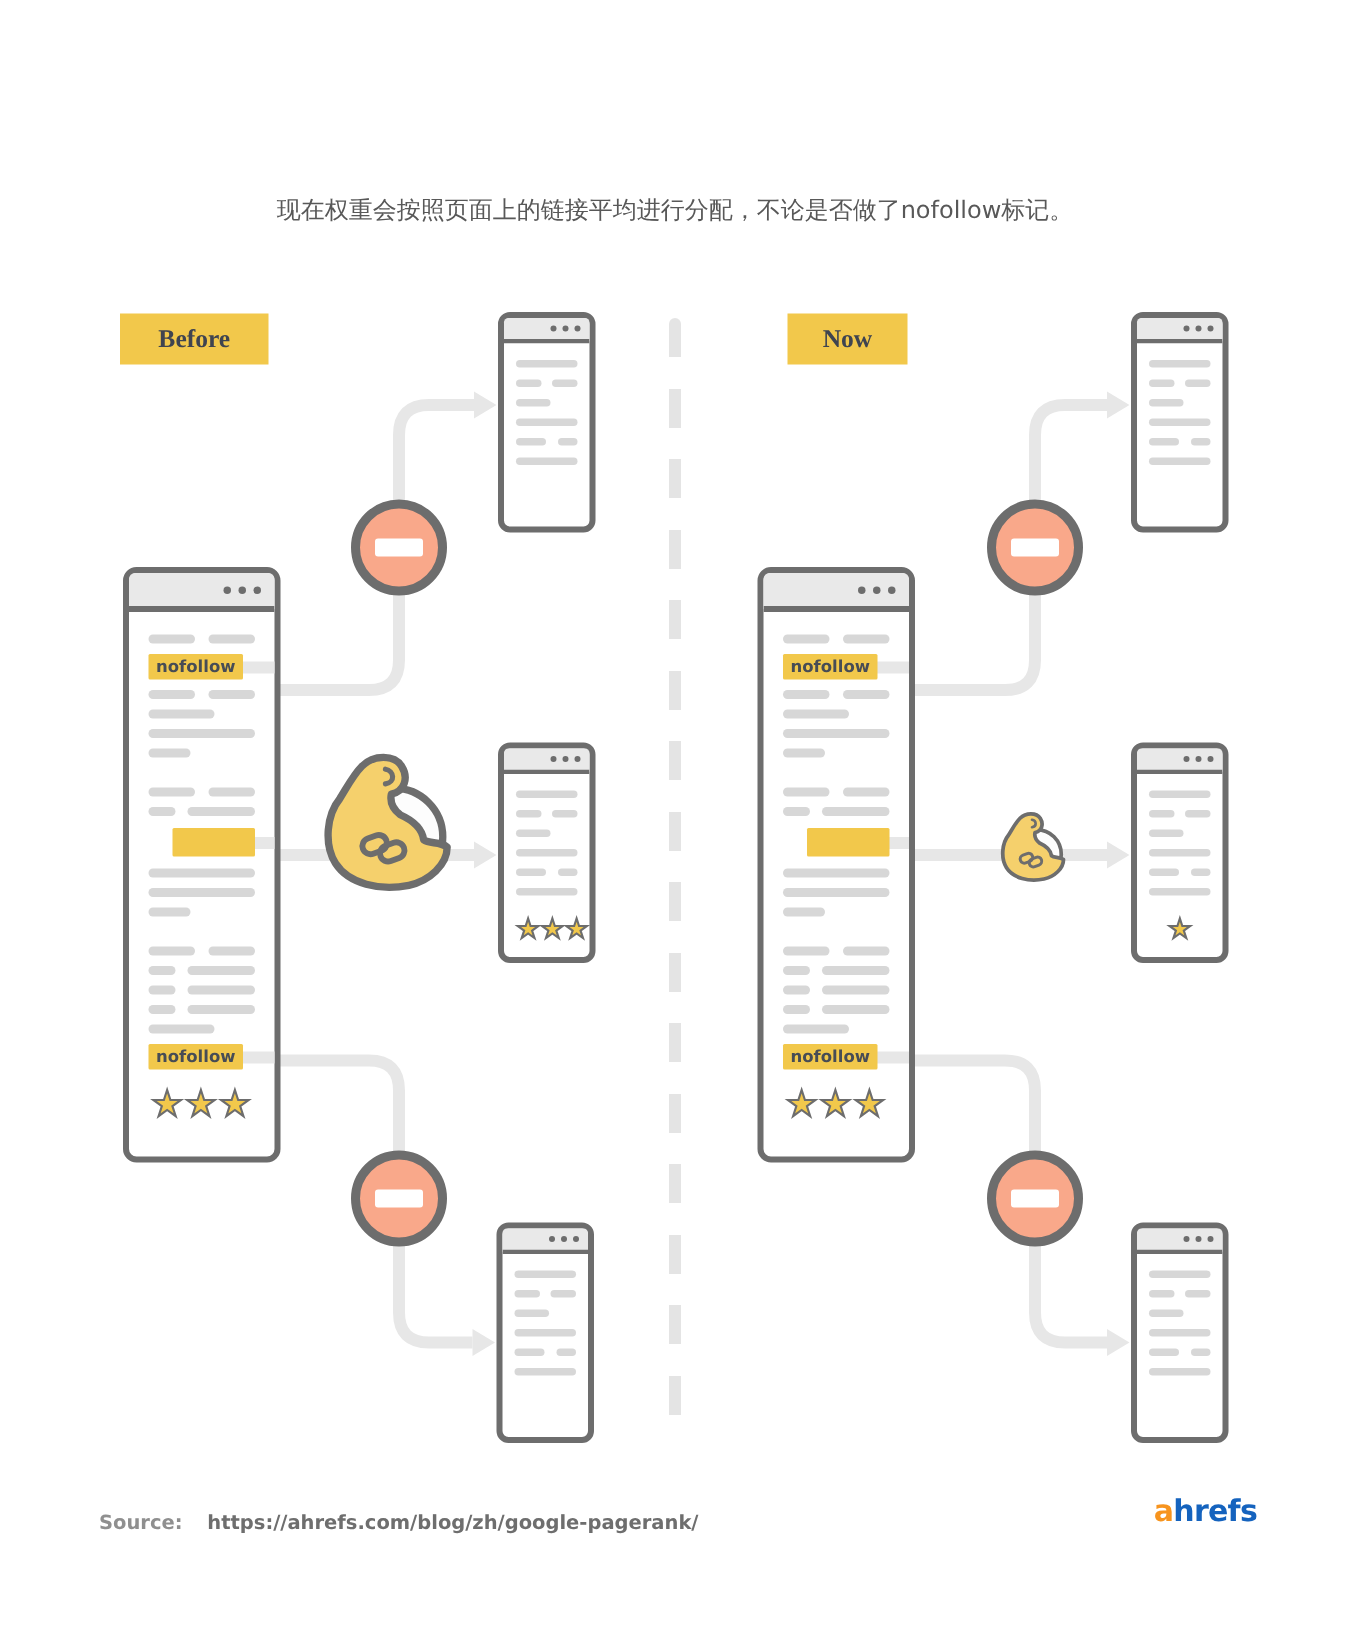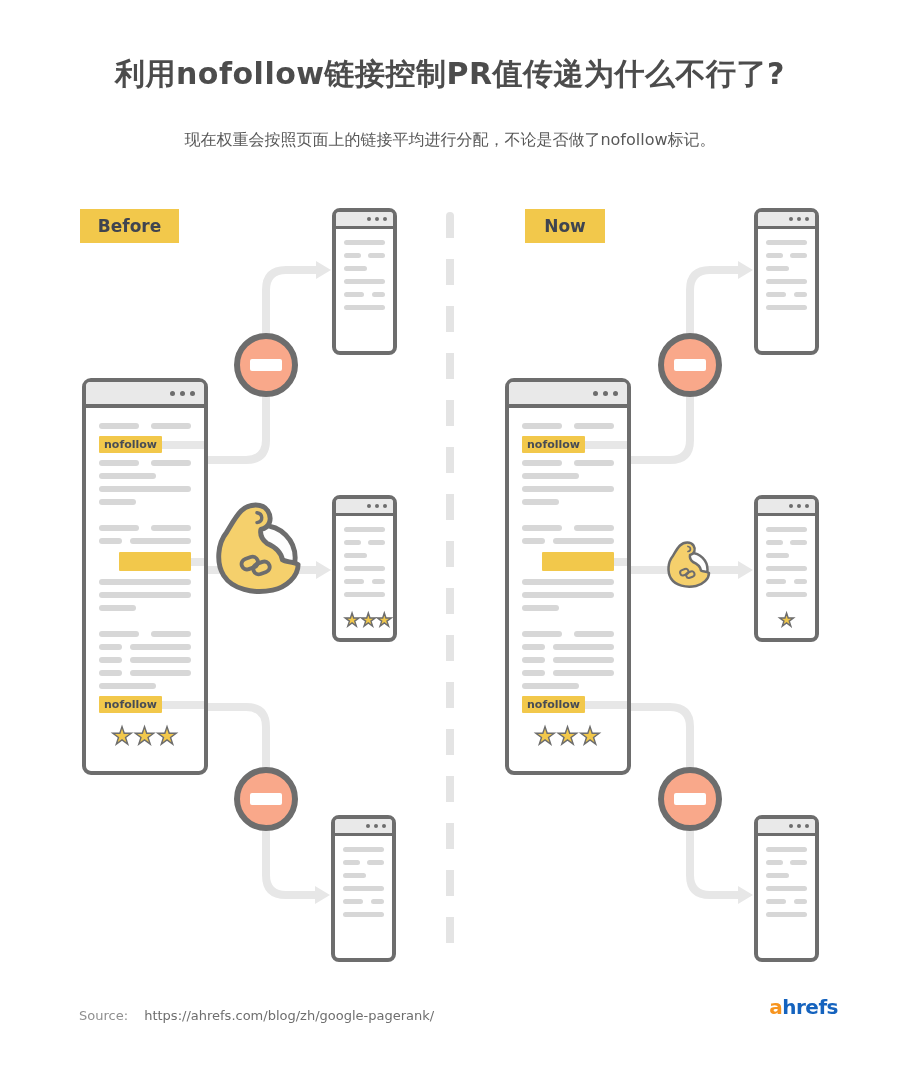--- a/index.html
+++ b/index.html
@@ -8,36 +8,36 @@
   .canvas { position:relative; width:900px; height:1089px; background:#ffffff; overflow:hidden; margin:0 auto; }
 
   
   .title { position:absolute; left:0; right:0; top:54px; text-align:center;
            font-size:30px; font-weight:700; color:#4c4c4c; letter-spacing:0.5px; }
   .subtitle { position:absolute; left:0; right:0; top:130px; text-align:center;
               font-size:16px; color:#585858; }
 
   
   .col-label { position:absolute; top:209px; height:34px; background:#F2C84B; color:#3F4450;
-               font-size:17px; font-weight:700; display:flex; align-items:center; justify-content:center; }
+               font-size:17px; font-weight:700; display:flex; align-items:center; justify-content:center;font-family:Liberation Serif, serif; }
   .col-label.before { left:80px; width:99px; }
   .col-label.now    { left:525px; width:80px; }
 
   
   .divider { position:absolute; left:446px; top:212px; width:8px; height:748px;
              background:repeating-linear-gradient(to bottom,#E4E4E4 0 26px, transparent 26px 47px);
              border-radius:4px; }
 
   
   svg.connectors { position:absolute; left:0; top:0; pointer-events:none; }
   svg.connectors path { fill:none; stroke:#E7E7E7; stroke-width:8; }
   svg.connectors polygon { fill:#E7E7E7; }
 
   
-  .bpage { position:absolute; width:126px; height:397px; background:#fff;
+  .bpage { position:absolute; width:105px; height:397px; background:#fff;
            border:4px solid #6d6d6d; border-radius:9px; }
   .bpage .hd { height:26px; background:#e9e9e9; border-bottom:4px solid #6d6d6d;
                border-radius:4px 4px 0 0; display:flex; align-items:center;
                justify-content:flex-end; gap:5px; padding-right:9px; }
   .dot { width:5px; height:5px; border-radius:50%; background:#6d6d6d; }
   .bpage .bd { padding:8px 13px 6px 13px; }
 
   .r { height:6px; margin:7px 0; border-radius:3px; background:#D7D7D7; }
   .r.full  { width:100%; }
   .r.med   { width:62%; }
@@ -82,34 +82,33 @@
              background:#F9A88A; border:6px solid #6d6d6d;
              display:flex; align-items:center; justify-content:center; }
   .blocked .minus { width:32px; height:12px; background:#fff; border-radius:2px; }
 
   
   .muscle { position:absolute; }
   .muscle.lg { left:206px; top:502px; width:98px; height:98px; }
   .muscle.sm { left:662px; top:541px; width:50px; height:50px; }
 
   
-  .source { position:absolute; left:79px; top:1008px; font-size:13px; }
+  .source { position:absolute; left:66px; top:1008px; font-size:13px;font-weight:bold; }
   .source .lbl { color:#8F8F8F; }
   .source .url { color:#6E6E6E; margin-left:12px; }
   .logo { position:absolute; right:62px; top:995px; font-size:20px; font-weight:700; letter-spacing:-0.5px; }
   .logo .a { color:#F7941E; } .logo .rest { color:#1563BE; }
 
   .hidden-defs { position:absolute; width:0; height:0; overflow:hidden; }
 </style>
 </head>
 <body>
 
 <div class="canvas">
 
-  <h1 class="title">利用nofollow链接控制PR值传递为什么不行了?</h1>
   <div class="subtitle">现在权重会按照页面上的链接平均进行分配，不论是否做了nofollow标记。</div>
 
   <svg class="connectors" width="900" height="1089">
     <path d="M183 460 H246 Q266 460 266 440 V290 Q266 270 286 270 H316"></path>
     <polygon points="316,261 331,270 316,279"></polygon>
     <path d="M183 570 H316"></path>
     <polygon points="316,561 331,570 316,579"></polygon>
     <path d="M183 707 H246 Q266 707 266 727 V875 Q266 895 286 895 H315"></path>
     <polygon points="315,886 330,895 315,904"></polygon>
     <path d="M606 460 H670 Q690 460 690 440 V290 Q690 270 710 270 H738"></path>

